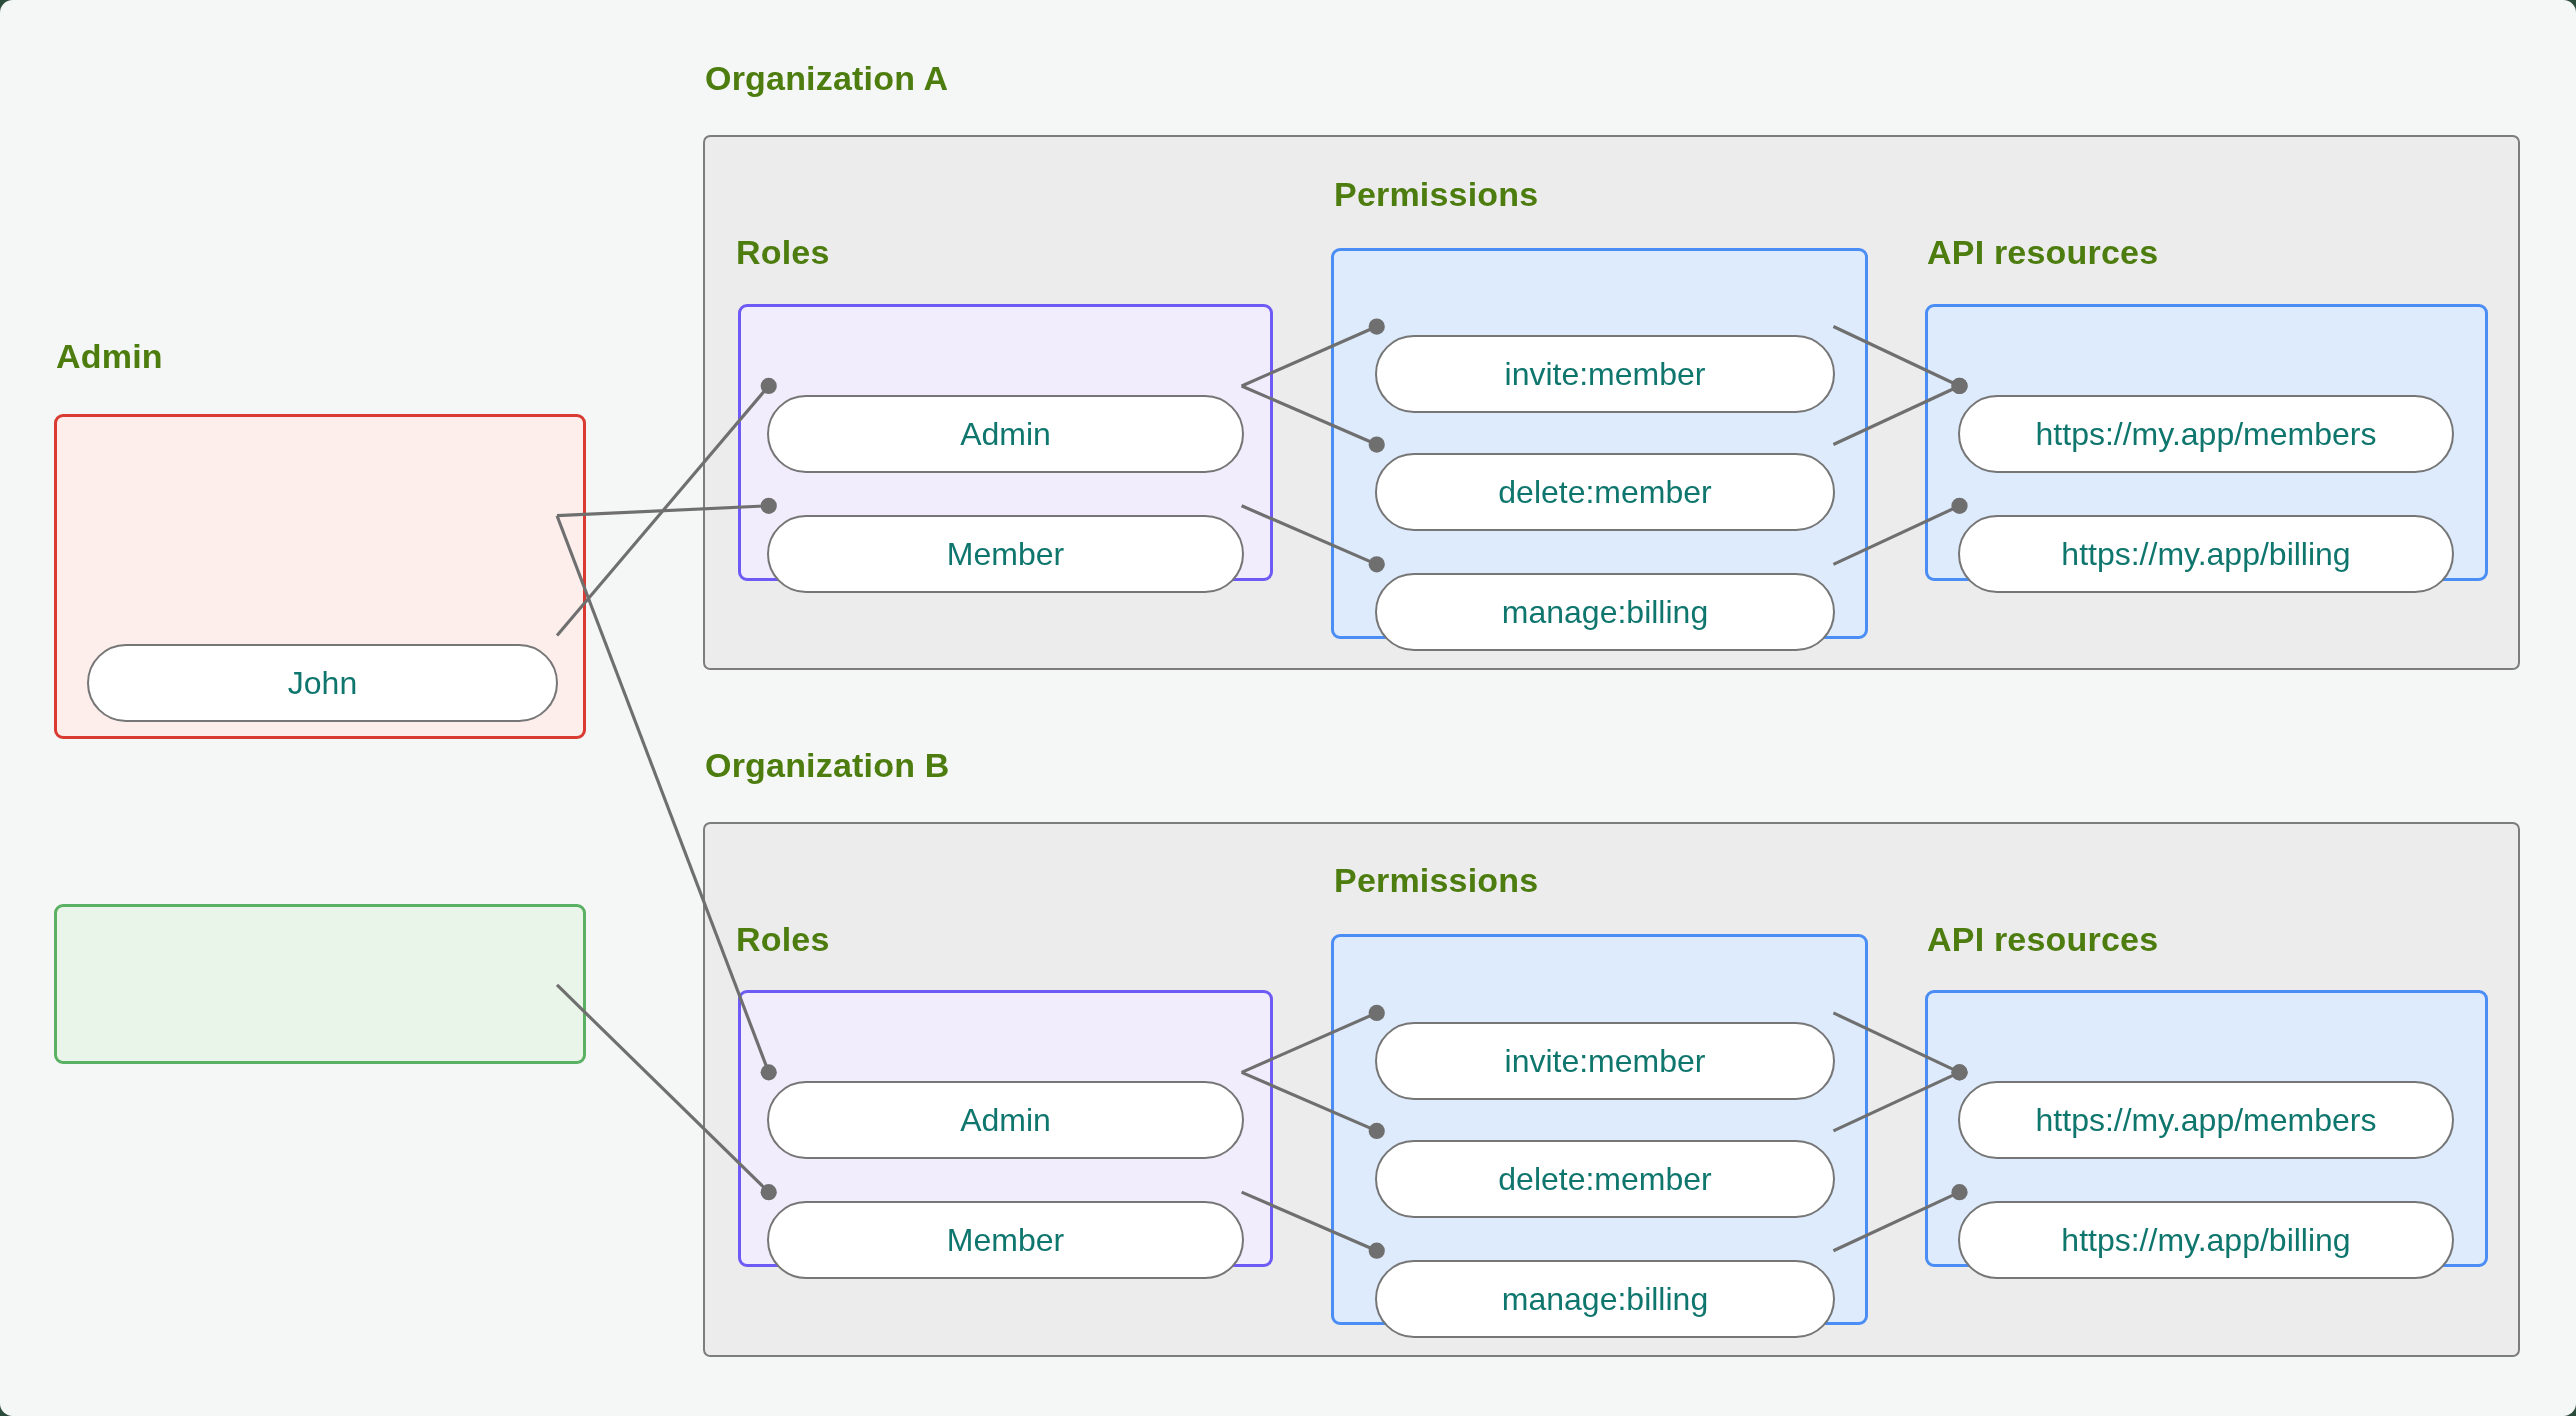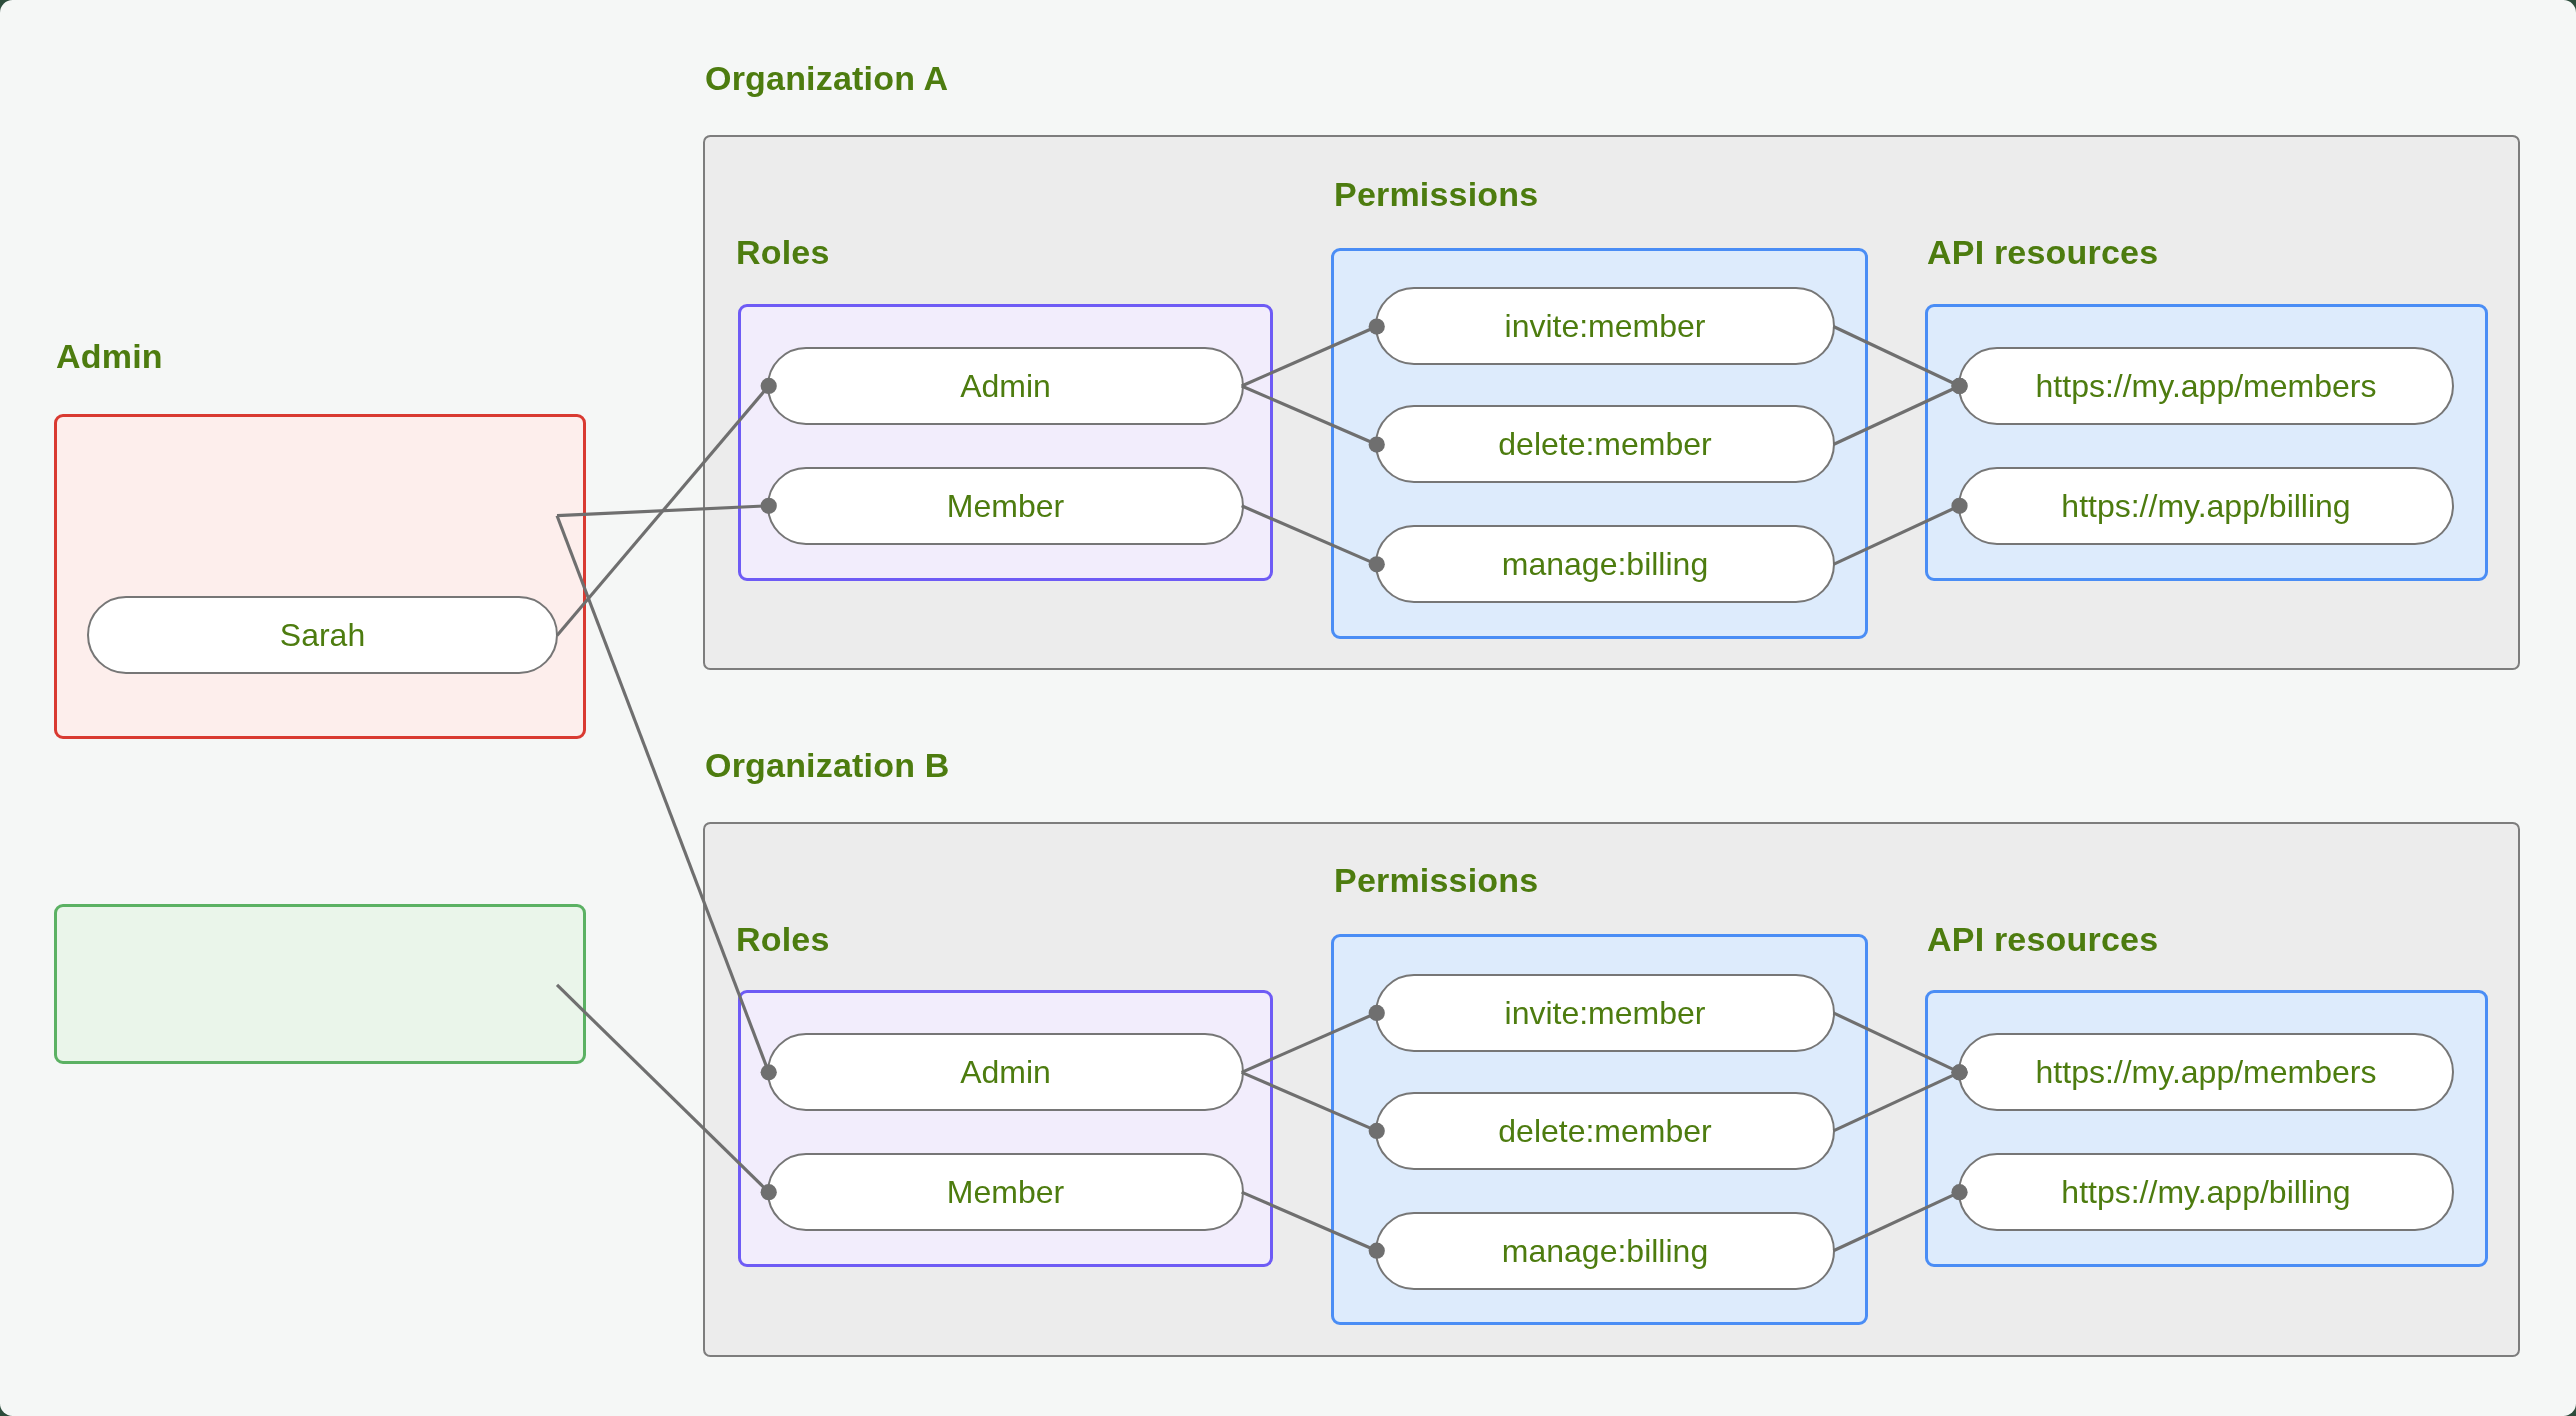--- a/index.html
+++ b/index.html
@@ -15,21 +15,21 @@
   .gbox{position:absolute;box-sizing:border-box;border-radius:9px;}
   .org-box{border:2.7px solid #7d7d7d;background:#ececec;border-radius:7.2px;}
   .heading{
     position:absolute;font-size:34px;line-height:1.15;font-weight:600;
     color:#4d7c0f;white-space:nowrap;letter-spacing:0.2px;
   }
   .pill{
     position:absolute;height:78px;box-sizing:border-box;
     background:#ffffff;border:2.7px solid #767676;border-radius:41px;
     display:flex;align-items:center;justify-content:center;
-    font-size:32px;color:#4d7c0f;white-space:nowrap;
+    font-size:32px;color:#0f766e;white-space:nowrap;margin-top:48px;
   }
   #edge-layer{position:absolute;left:0;top:0;pointer-events:none;}
 </style>
 </head>
 <body style="background: rgb(44, 76, 59);">
 
 <div id="canvas" style="background: rgb(245, 247, 246);">
 
   <div class="gbox org-box" style="left: 703px; top: 135px; width: 1817px; height: 535px; border-color: rgb(125, 125, 125); background: rgb(236, 236, 236);"></div>
   <div class="gbox org-box" style="left: 703px; top: 822px; width: 1817px; height: 535px; border-color: rgb(125, 125, 125); background: rgb(236, 236, 236);"></div>
@@ -50,21 +50,21 @@
   <div class="heading" style="left:705px;top:59px">Organization A</div>
   <div class="heading" style="left:736px;top:233px">Roles</div>
   <div class="heading" style="left:1334px;top:175px">Permissions</div>
   <div class="heading" style="left:1927px;top:233px">API resources</div>
 
   <div class="heading" style="left:705px;top:746px">Organization B</div>
   <div class="heading" style="left:736px;top:920px">Roles</div>
   <div class="heading" style="left:1334px;top:861px">Permissions</div>
   <div class="heading" style="left:1927px;top:920px">API resources</div>
 
-  <div class="pill" style="left:87px;top:596px;width:471px">Sarah</div>
+  <div class="pill" style="left:87px;top:596px;width:471px">John</div>
 
   <div class="pill" style="left:767px;top:347px;width:477px">Admin</div>
   <div class="pill" style="left:767px;top:467px;width:477px">Member</div>
   <div class="pill" style="left:1375px;top:287px;width:460px">invite:member</div>
   <div class="pill" style="left:1375px;top:405px;width:460px">delete:member</div>
   <div class="pill" style="left:1375px;top:525px;width:460px">manage:billing</div>
   <div class="pill" style="left:1958px;top:347px;width:496px">https://my.app/members</div>
   <div class="pill" style="left:1958px;top:467px;width:496px">https://my.app/billing</div>
 
   <div class="pill" style="left:767px;top:1033px;width:477px">Admin</div>

